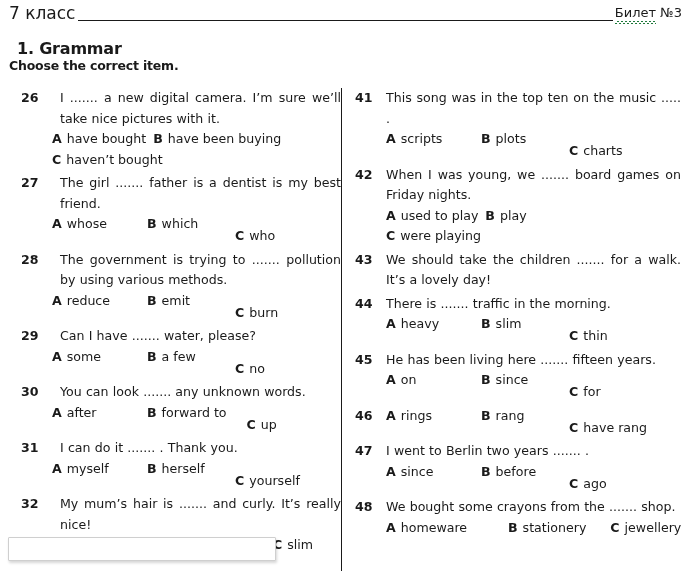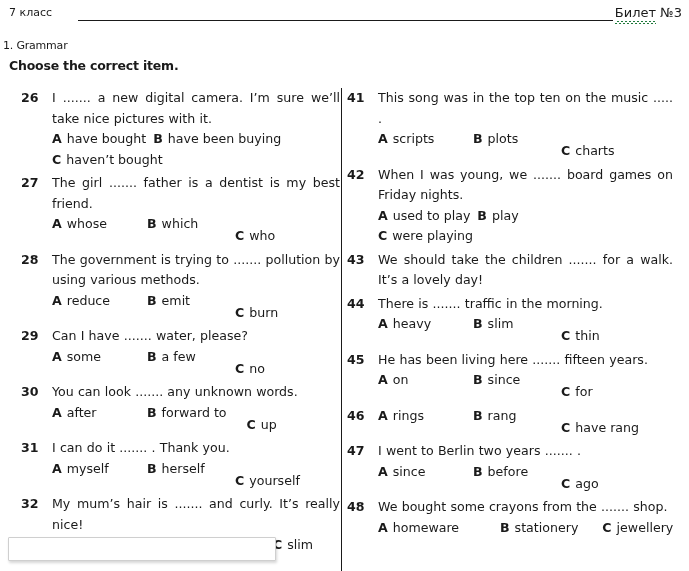--- a/index.html
+++ b/index.html
@@ -21,21 +21,21 @@
     position: absolute;
     top: 0;
     left: 0;
     width: 689px;
     height: 28px;
   }
   .header-left {
     position: absolute;
     left: 9px;
     top: 4px;
-    font-size: 11px;
+    font-size: 17px;
     line-height: 18px;
     white-space: nowrap;
   }
   .header-rule {
     position: absolute;
     left: 78px;
     top: 20px;
     width: 535px;
     height: 0;
     border-top: 1.3px solid #1a1a1a;
@@ -62,24 +62,24 @@
     background-image:
       radial-gradient(circle at 1px 2.6px, #1f7a3a 0.9px, transparent 1.1px),
       radial-gradient(circle at 3px 0.4px, #1f7a3a 0.9px, transparent 1.1px);
     background-size: 4px 3px;
     background-repeat: repeat-x;
   }
 
   
   .section-title {
     position: absolute;
-    left: 3px;
+    left: 17px;
     top: 39px;
-    font-size: 11px;
-    font-weight: normal;
+    font-size: 16px;
+    font-weight: bold;
     letter-spacing: -0.2px;
   }
   .section-instruction {
     position: absolute;
     left: 9px;
     top: 58px;
     font-size: 12.5px;
     font-weight: bold;
     letter-spacing: -0.2px;
   }
@@ -92,21 +92,21 @@
     width: 689px;
     height: 483px;
   }
   .col {
     position: absolute;
     top: 0;
     height: 483px;
     box-sizing: border-box;
   }
   .col-left  { left: 0px;   width: 341px; }
-  .col-right { left: 341px; width: 348px; border-left: 1.4px solid #1a1a1a; padding-left: 1px; }
+  .col-right { left: 341px; width: 348px; border-left: 1.4px solid #1a1a1a; padding-left: 9px; }
 
   .qlist {
     list-style: none;
     margin: 0;
     padding: 0;
   }
   .qitem {
     display: flex;
     align-items: flex-start;
     margin-bottom: 3px;
@@ -125,21 +125,21 @@
     flex: 1 1 auto;
     min-width: 0;
   }
   .qtext {
     font-size: 12.6px;
     line-height: 20.5px;
     text-align: justify;
     text-align-last: left;
     word-spacing: 0.2px;
   }
-  .col-left .qtext  { max-width: 288px; }
+  .col-left .qtext  { max-width: 288px; margin-left: 8px; }
   .col-right .qtext { max-width: 295px; }
 
   
   .opts {
     font-size: 12.6px;
     line-height: 20.5px;
     white-space: nowrap;
   }
   .opts.cols .opt {
     display: inline-block;

